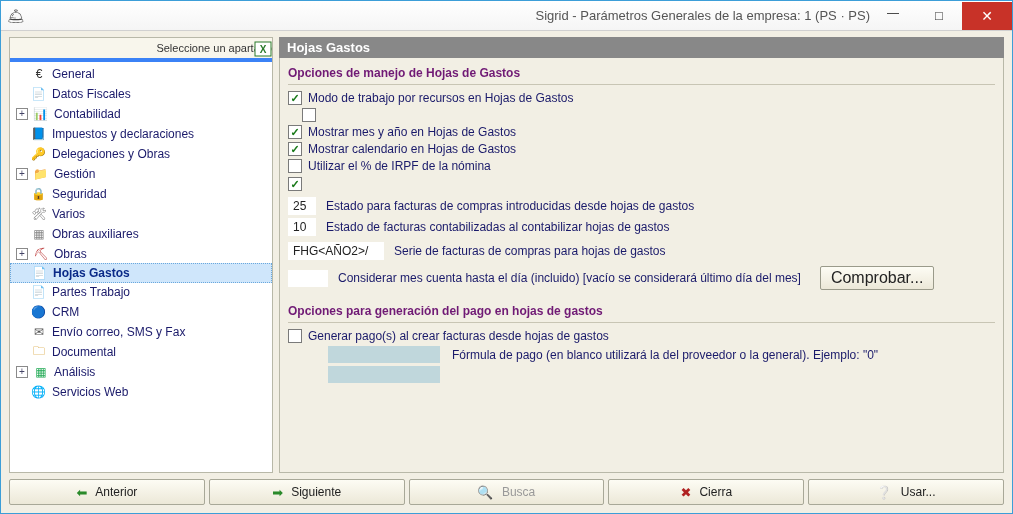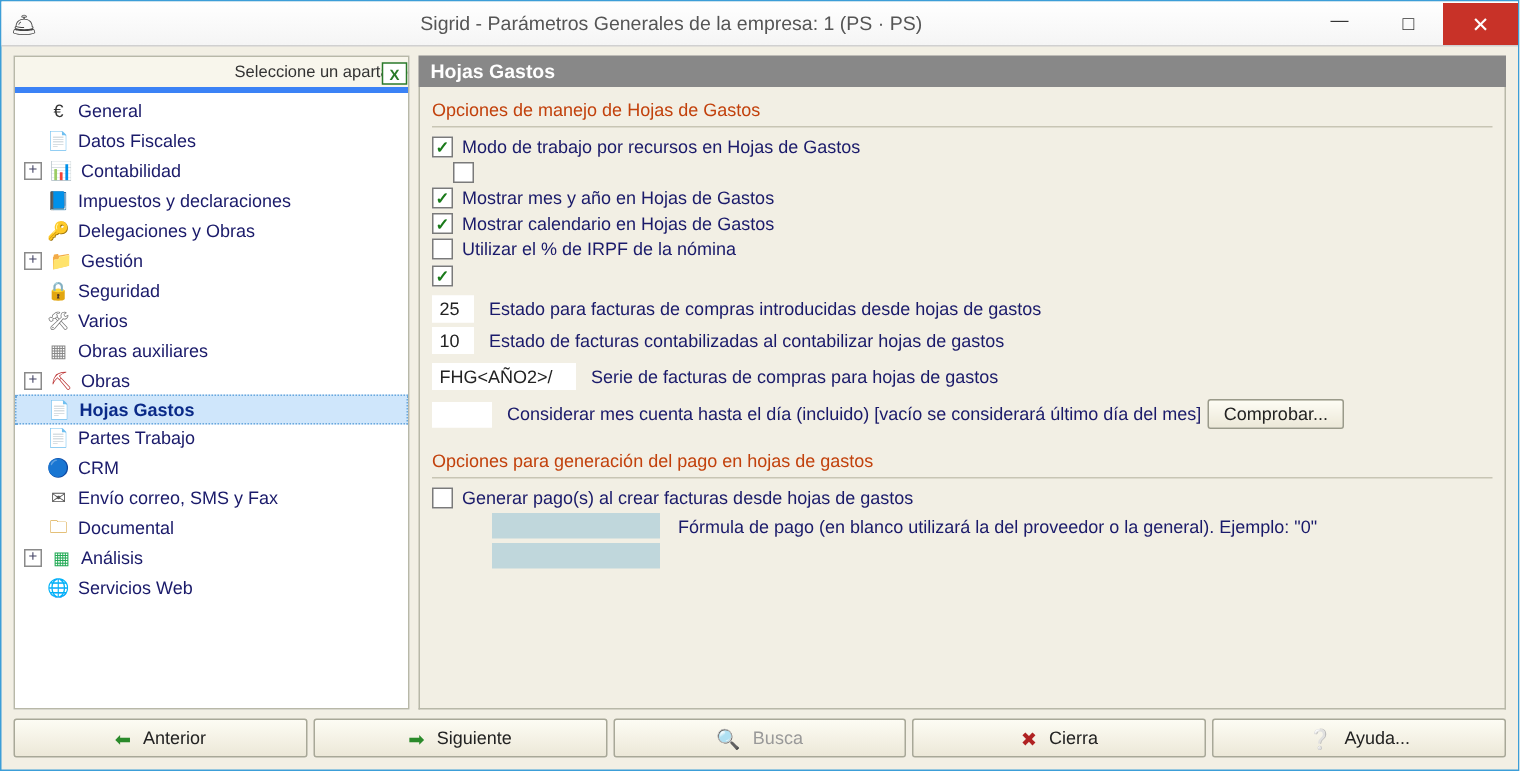--- a/index.html
+++ b/index.html
@@ -16,21 +16,21 @@
     background: #f2efe4;
   }
   .titlebar {
     height: 30px;
     background: linear-gradient(#fff, #f5f5f5);
     border-bottom: 1px solid #d0d0d0;
     display: flex; align-items: center;
     color: #444;
   }
   .titlebar .tb-icon { width: 24px; text-align: center; font-size: 14px; padding-left: 6px; }
-  .titlebar .tb-title { flex: 1; text-align: center; font-size: 13px; color: #555; }
+  .titlebar .tb-title { flex: 1; text-align: right; font-size: 13px; color: #555; }
   .titlebar .tb-btns { display: flex; }
   .tb-btn {
     width: 46px; height: 28px;
     display: flex; align-items: center; justify-content: center;
     font-size: 15px; color: #333;
   }
   .tb-min::before { content: "—"; font-size: 12px; position: relative; top: -3px; }
   .tb-max::before { content: "□"; font-size: 13px; }
   .tb-close { background: #c83228; color: #fff; width: 50px; }
   .tb-close::before { content: "✕"; font-size: 14px; }
@@ -104,22 +104,22 @@
   }
   .panel-body {
     flex: 1;
     border: 1px solid #b8b8a8;
     border-top: none;
     background: #f2efe4;
     padding: 4px 8px 8px 8px;
     overflow: auto;
   }
   .section-title {
-    color: #c2410c;
-    font-weight: normal;
+    color: #701a75;
+    font-weight: bold;
     padding: 4px 0 4px 0;
     border-bottom: 1px solid #c8c5b4;
     margin-bottom: 6px;
   }
   .row {
     display: flex; align-items: center;
     margin-bottom: 3px;
     color: #1a1a6a;
   }
   .row.indent { padding-left: 14px; }
@@ -140,23 +140,23 @@
     text-align: left;
     color: #222;
   }
   .txt-in.wide { min-width: 96px; }
   .txt-in.blank { min-width: 40px; height: 17px; }
   .lbl { color: #1a1a6a; }
   .btn-inline {
     border: 1px solid #9a9a8a;
     background: linear-gradient(#fdfcf4,#ece8d8);
     padding: 2px 10px;
-    font-size: 12px;
+    font-size: 16px;
     color: #222;
-    margin-left: 4px;
+    margin-left: 19px;
     border-radius: 2px;
   }
   .blue-field {
     background: #c0d7dc;
     height: 17px;
     min-width: 112px;
     margin-right: 12px;
     display: inline-block;
   }
 
@@ -365,18 +365,18 @@
       <div class="fbtn disabled">
         <span class="ico">🔍</span>
         <span>Busca</span>
       </div>
       <div class="fbtn">
         <span class="ico" style="color:#b02222">✖</span>
         <span>Cierra</span>
       </div>
       <div class="fbtn">
         <span class="ico" style="color:#2a6ad0">❔</span>
-        <span>Ayuda...</span>
+        <span>Usar...</span>
       </div>
     </div>
 
   </div>
 </div>
 
 </body></html>

